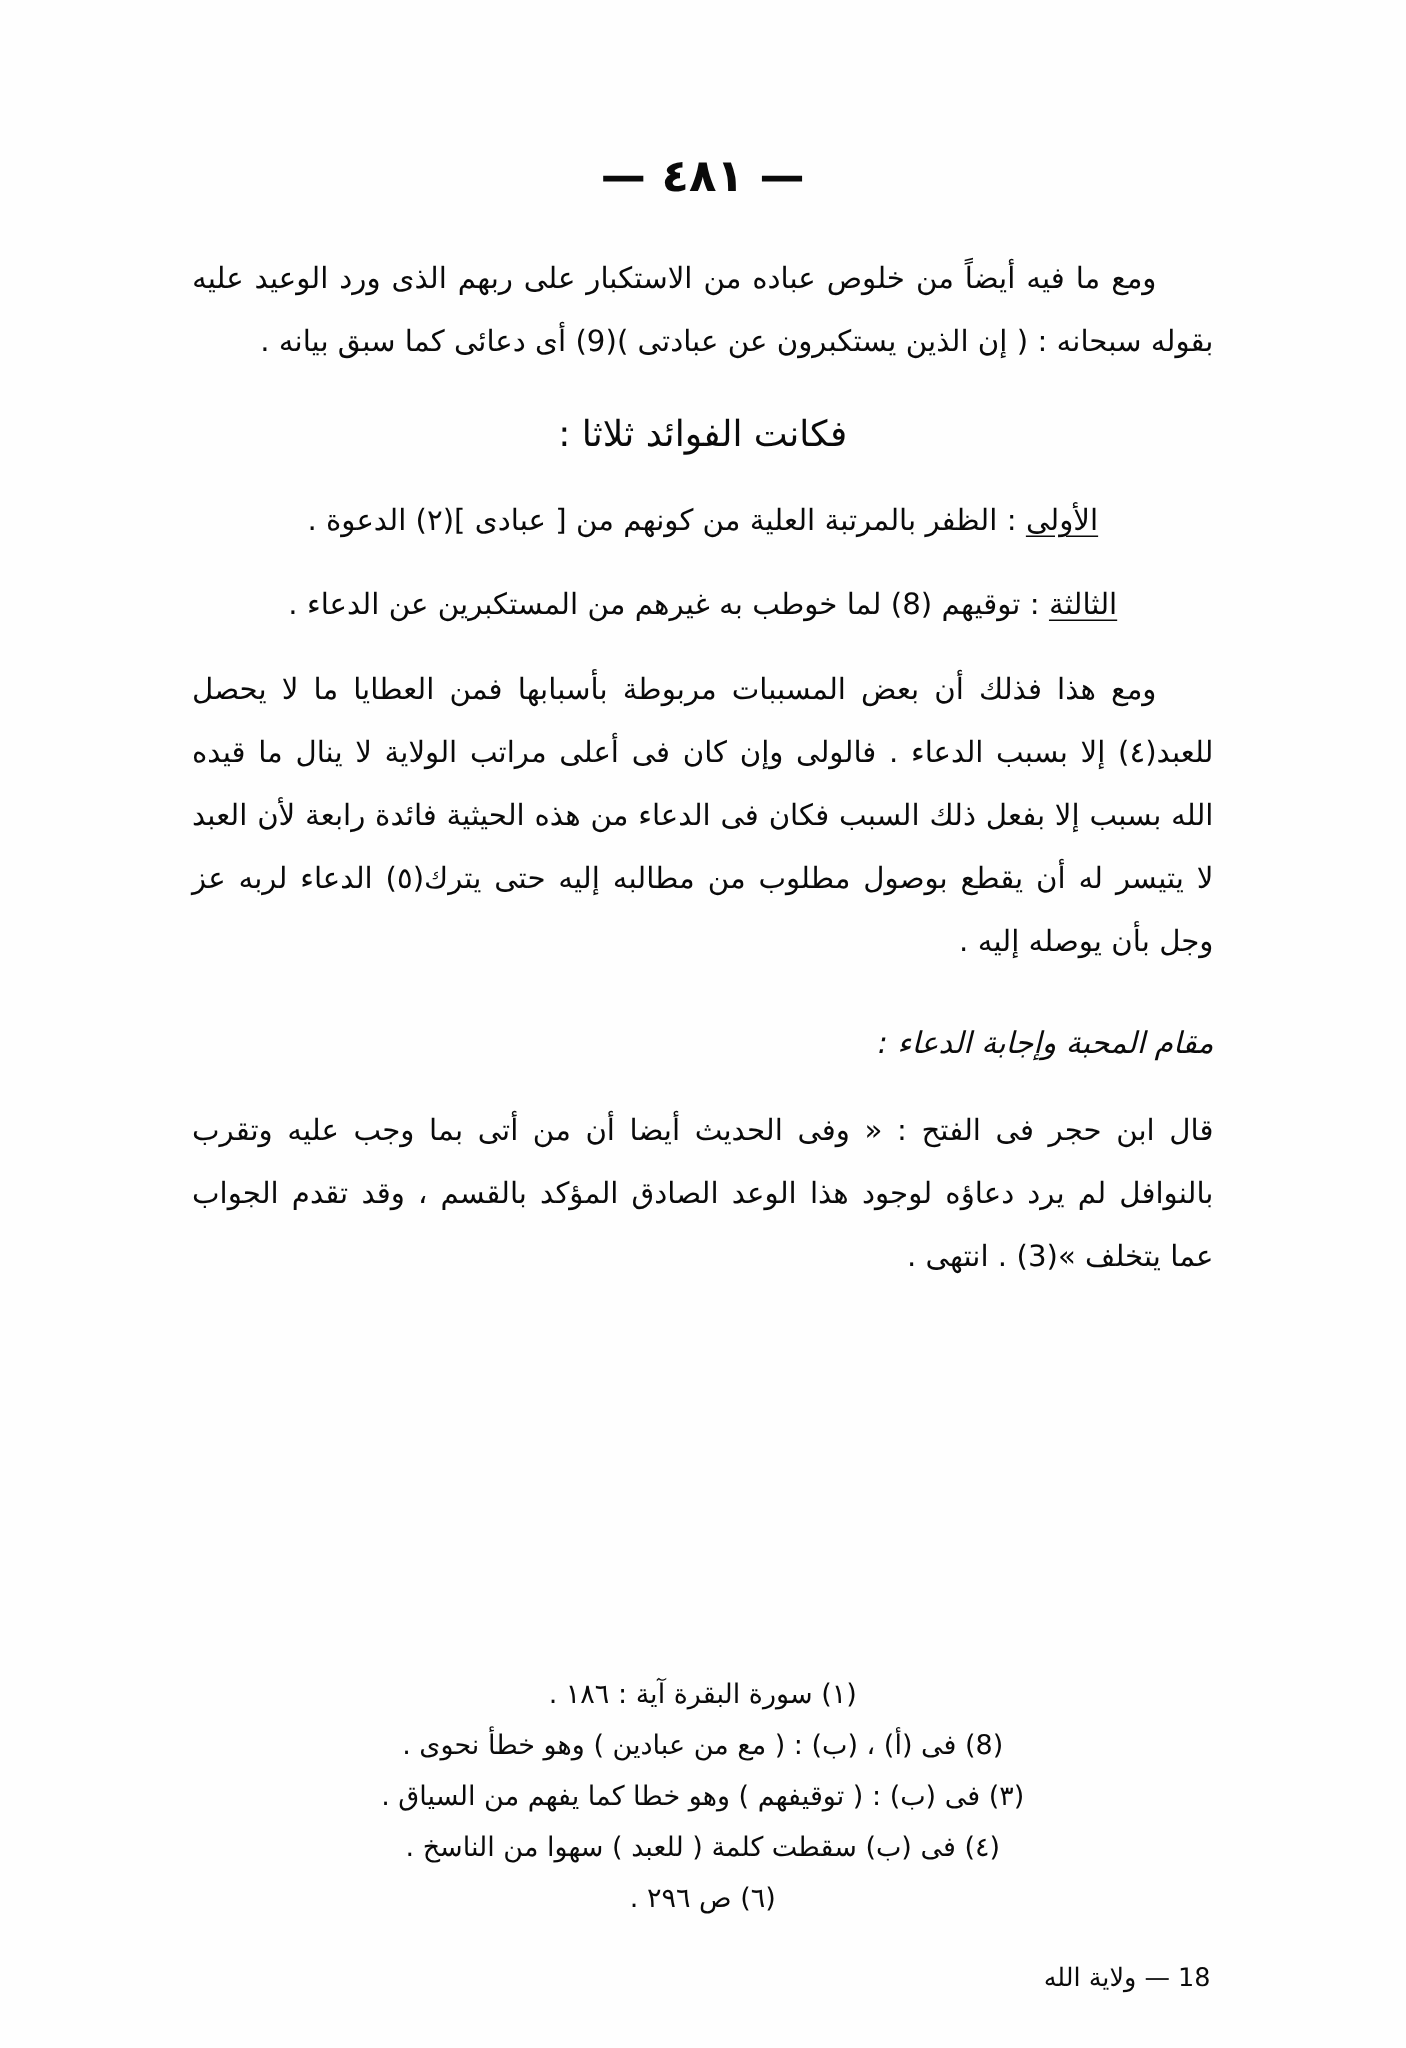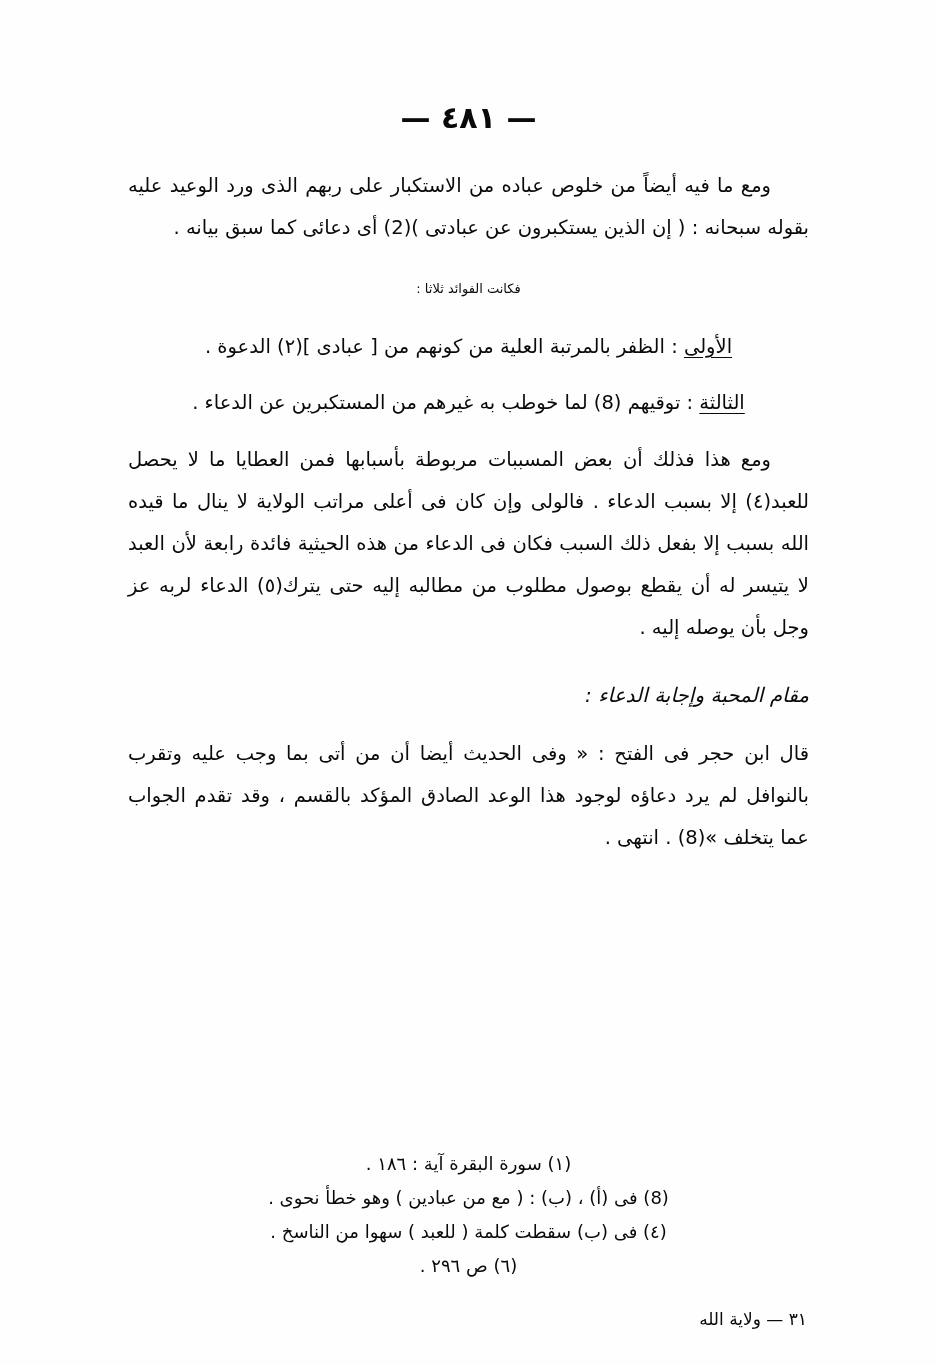--- a/index.html
+++ b/index.html
@@ -44,21 +44,21 @@
     font-size: 19.5px;
     line-height: 42px;
     text-align: justify;
     text-justify: inter-word;
   }
   .indent-right {
     text-indent: 38px;
   }
   .heading-line {
     margin: 0 0 18px 0;
-    font-size: 13px;
+    font-size: 24px;
     line-height: 40px;
     text-align: center;
   }
   .sub-item {
     margin: 0 0 16px 0;
     font-size: 19.5px;
     line-height: 40px;
     text-align: right;
   }
   .sub-item .lbl {
@@ -111,49 +111,50 @@
 </style>
 </head>
 <body>
 
 <div class="page">
 
   <div class="page-number">— ٤٨١ —</div>
 
   <div class="body-block">
 
-    <p class="para indent-right">ومع ما فيه أيضاً من خلوص عباده من الاستكبار على ربهم الذى ورد الوعيد عليه بقوله سبحانه : ( إن الذين يستكبرون عن عبادتى )(2) أى دعائى كما سبق بيانه .</p>
+    <p class="para indent-right">ومع ما فيه أيضاً من خلوص عباده من الاستكبار على ربهم الذى ورد الوعيد عليه بقوله سبحانه : ( إن الذين يستكبرون عن عبادتى )(9) أى دعائى كما سبق بيانه .</p>
 
     <p class="heading-line">فكانت الفوائد ثلاثا :</p>
 
     <p class="sub-item center-ish">
       <span class="lbl">الأولى</span>
       <span>: الظفر بالمرتبة العلية من كونهم من [ عبادى ](٢) الدعوة .</span>
     </p>
 
 
     <p class="sub-item center-ish">
       <span class="lbl">الثالثة</span>
       <span>: توقيهم (8) لما خوطب به غيرهم من المستكبرين عن الدعاء .</span>
     </p>
 
     <p class="para indent-right">ومع هذا فذلك أن بعض المسببات مربوطة بأسبابها فمن العطايا ما لا يحصل للعبد(٤) إلا بسبب الدعاء . فالولى وإن كان فى أعلى مراتب الولاية لا ينال ما قيده الله بسبب إلا بفعل ذلك السبب فكان فى الدعاء من هذه الحيثية فائدة رابعة لأن العبد لا يتيسر له أن يقطع بوصول مطلوب من مطالبه إليه حتى يترك(٥) الدعاء لربه عز وجل بأن يوصله إليه .</p>
 
     <p class="sec-title">مقام المحبة وإجابة الدعاء :</p>
 
-    <p class="para noindent">قال ابن حجر فى الفتح : « وفى الحديث أيضا أن من أتى بما وجب عليه وتقرب بالنوافل لم يرد دعاؤه لوجود هذا الوعد الصادق المؤكد بالقسم ، وقد تقدم الجواب عما يتخلف »(8) . انتهى .</p>
+    <p class="para noindent">قال ابن حجر فى الفتح : « وفى الحديث أيضا أن من أتى بما وجب عليه وتقرب بالنوافل لم يرد دعاؤه لوجود هذا الوعد الصادق المؤكد بالقسم ، وقد تقدم الجواب عما يتخلف »(3) . انتهى .</p>
 
   </div>
 
   <div class="footnotes">
     <p class="fn">(١) سورة البقرة آية : ١٨٦ .</p>
     <p class="fn">(8) فى (أ) ، (ب) : ( مع من عبادين ) وهو خطأ نحوى .</p>
+    <p class="fn">(٣) فى (ب) : ( توقيفهم ) وهو خطا كما يفهم من السياق .</p>
     <p class="fn">(٤) فى (ب) سقطت كلمة ( للعبد ) سهوا من الناسخ .</p>
     <p class="fn two-col">
       <span>(٦) ص ٢٩٦ .</span>
     </p>
   </div>
 
   <div class="footer-line">
-    <span class="fl">٣١ — ولاية الله</span>
+    <span class="fl">18 — ولاية الله</span>
   </div>
 
 </div>
 
 </body></html>

